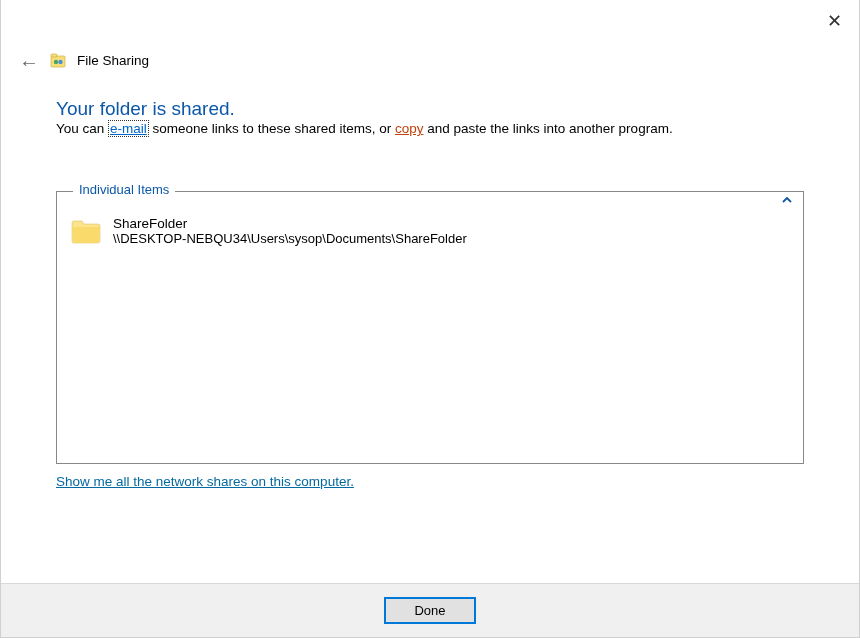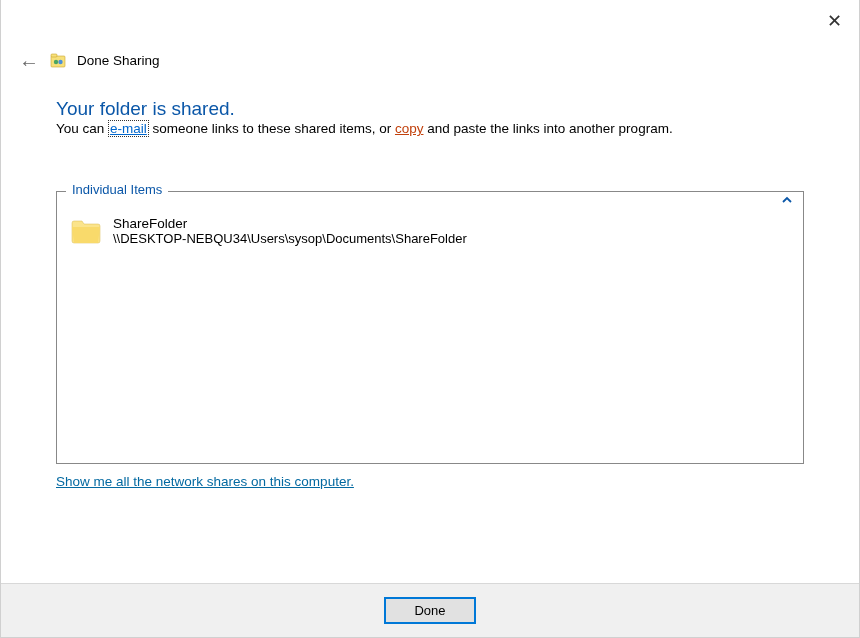--- a/index.html
+++ b/index.html
@@ -90,21 +90,21 @@
     }
     .items-frame {
       border: 1px solid #888;
       position: relative;
       height: 273px;
       padding: 22px 14px 10px 14px;
     }
     .items-legend {
       position: absolute;
       top: -10px;
-      left: 9px;
+      left: 16px;
       background: #fff;
       padding: 0 6px;
       font-size: 13px;
       color: #0b57a8;
     }
     .chevron {
       position: absolute;
       top: 2px;
       right: 10px;
       color: #0b57a8;
@@ -176,21 +176,21 @@
   <div class="header-row">
     <span class="back-arrow">←</span>
     <span class="file-sharing-icon">
       <svg width="18" height="18" viewBox="0 0 18 18">
         <rect x="2" y="5" width="14" height="11" rx="1" fill="#f7e07a" stroke="#c9a52f" stroke-width="0.6"></rect>
         <rect x="2" y="3" width="6" height="3" rx="1" fill="#f7e07a" stroke="#c9a52f" stroke-width="0.6"></rect>
         <circle cx="7" cy="11" r="2.2" fill="#4aa564"></circle>
         <circle cx="11.5" cy="11" r="2.2" fill="#4a90d9"></circle>
       </svg>
     </span>
-    <span class="title-text">Done Sharing</span>
+    <span class="title-text">File Sharing</span>
   </div>
 
   <div class="content">
     <h1 class="heading">Your folder is shared.</h1>
 
     <p class="description">
       <span>You can </span><a class="link-email">e-mail</a><span> someone links to these shared items, or </span><a class="link-copy">copy</a><span> and paste the links into another program.</span>
     </p>
 
     <div class="items-frame">

